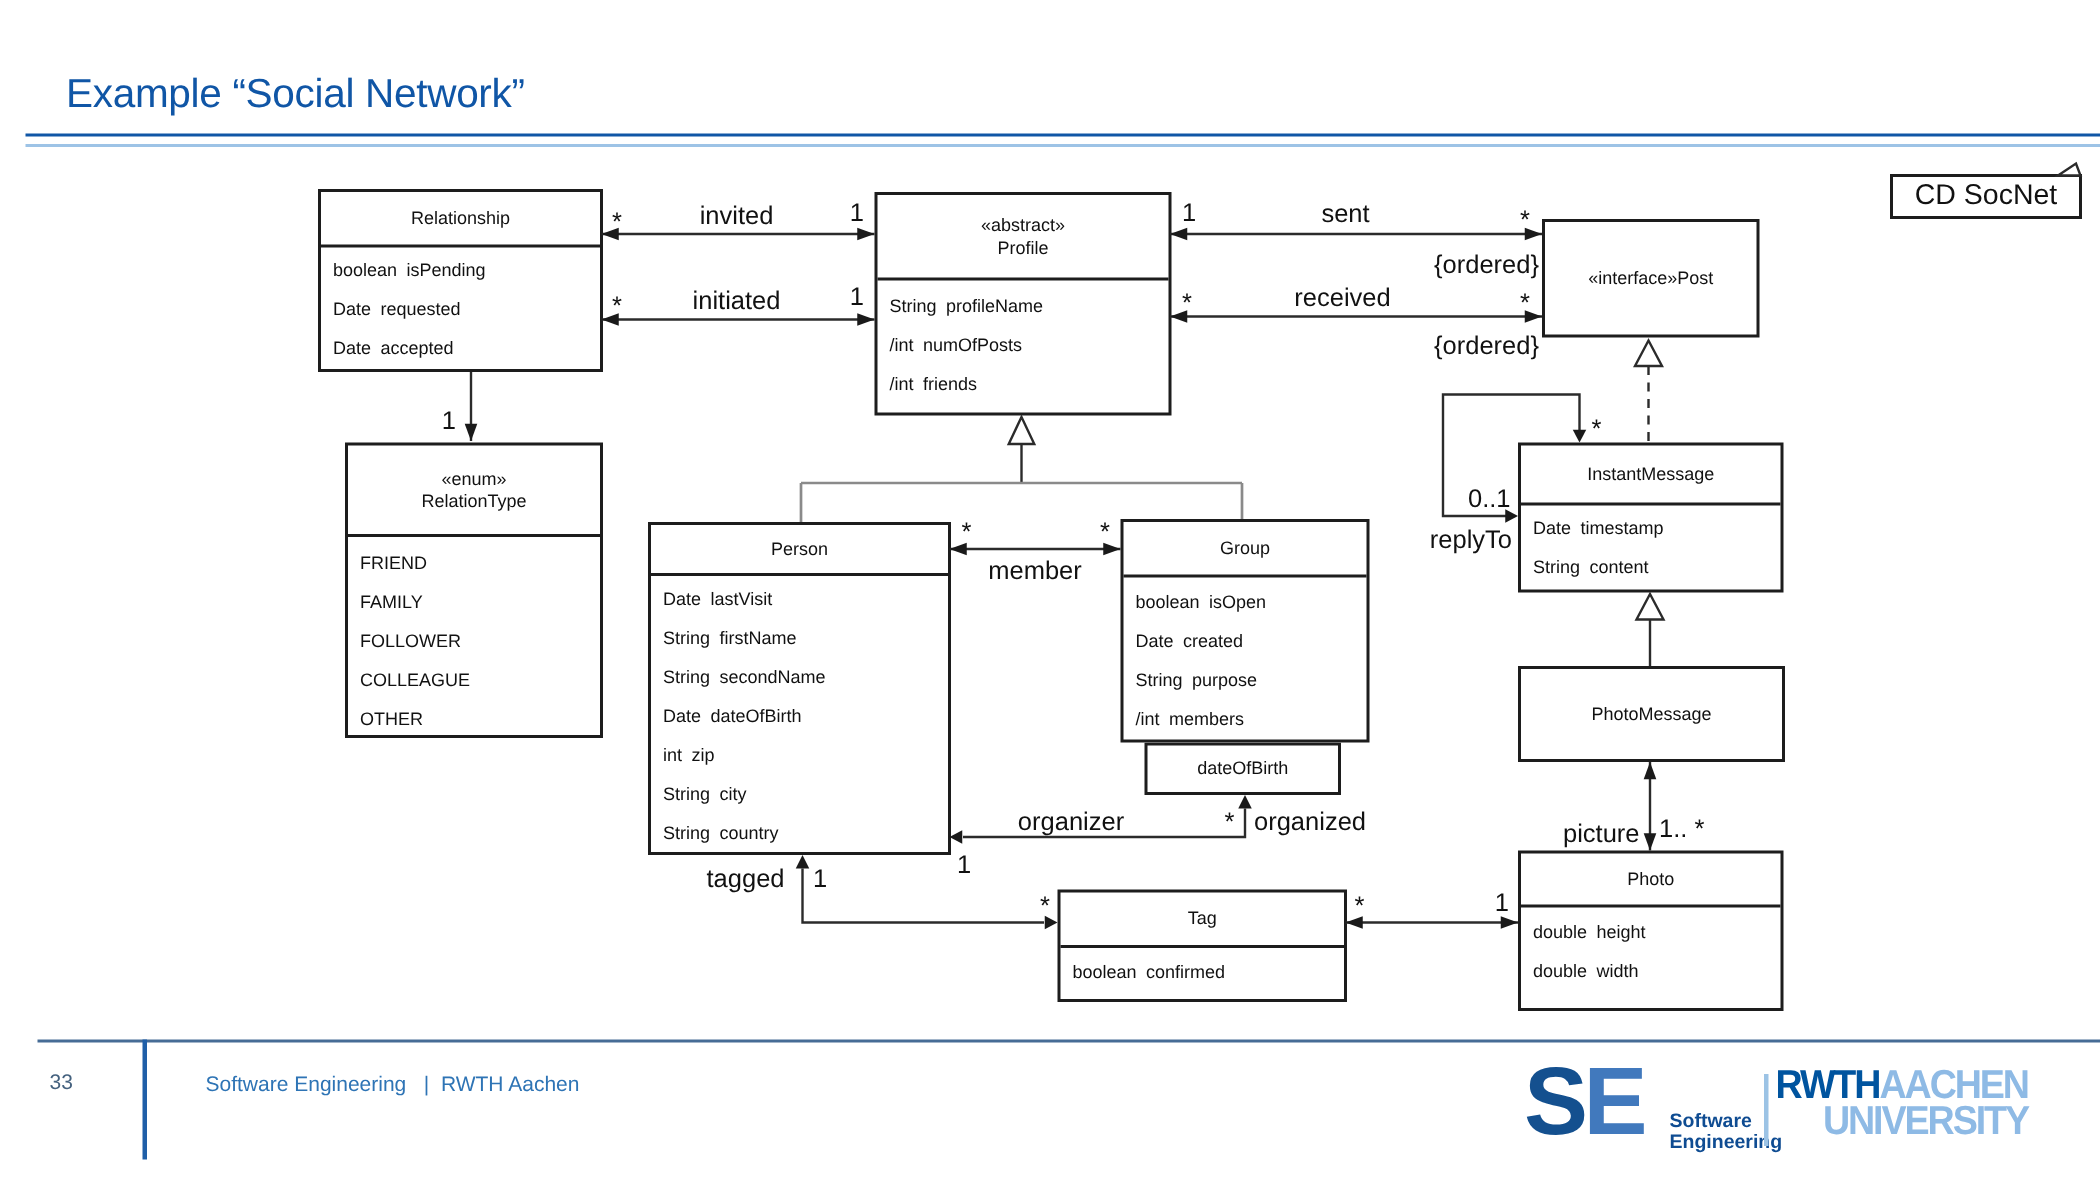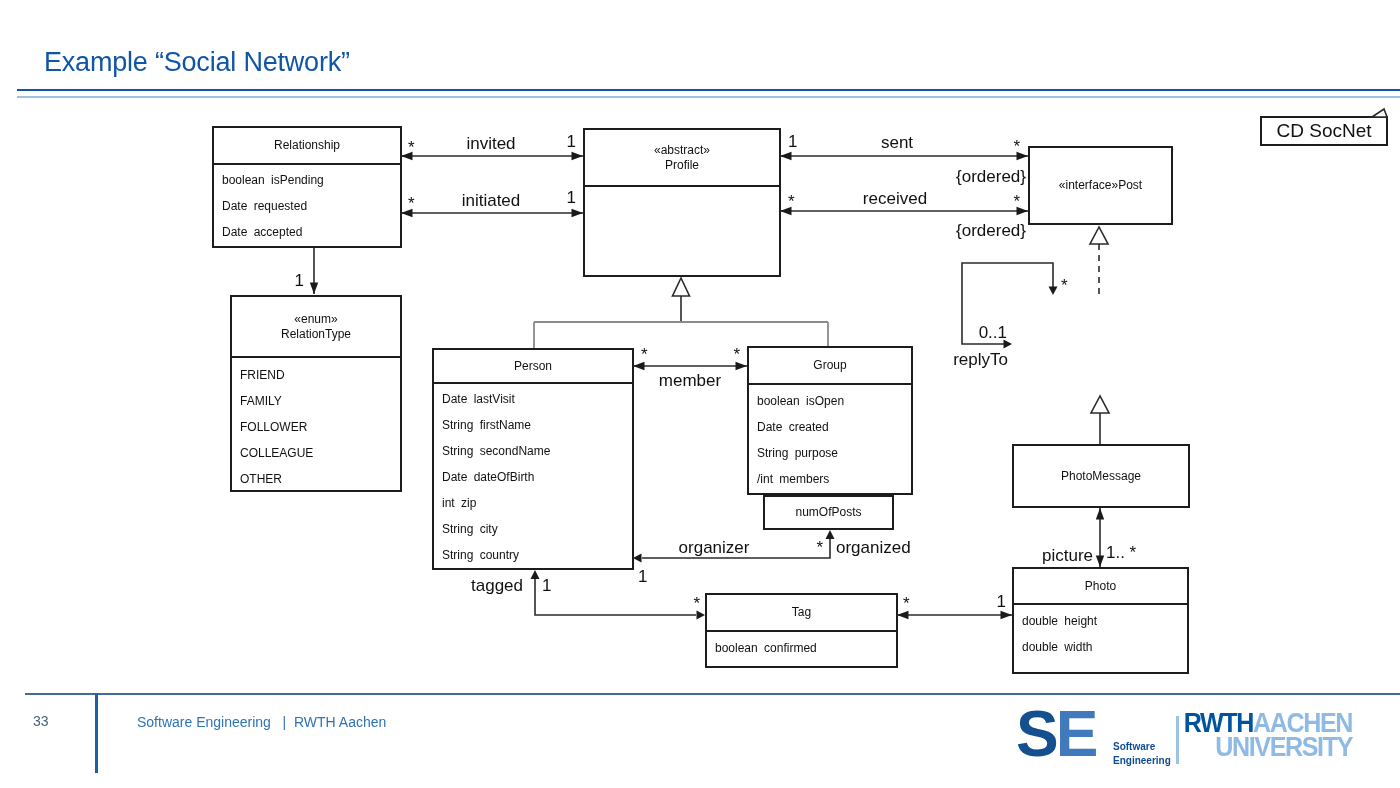--- a/index.html
+++ b/index.html
@@ -34,21 +34,21 @@
   
   .f-line{position:absolute;left:25px;top:693px;width:1375px;height:2px;background:#466c96;}
   .f-vline{position:absolute;left:95px;top:693px;width:3px;height:80px;background:#1F5FA8;}
   .f-page{position:absolute;left:33px;top:713px;font-size:14px;color:#44617e;}
   .f-text{position:absolute;left:137px;top:714px;font-size:14px;color:#2E74B5;white-space:pre;}
 
   
   .se-logo{position:absolute;left:1016px;top:704px;font-weight:bold;font-size:64px;line-height:60px;letter-spacing:-3px;}
   .se-s{color:#14508f;}
   .se-e{color:#4179bd;}
-  .se-cap{position:absolute;left:1113px;top:740px;font-size:10px;font-weight:bold;color:#0f4c92;line-height:13.5px;}
+  .se-cap{position:absolute;left:1113px;top:740px;font-size:13px;font-weight:bold;color:#0f4c92;line-height:13.5px;}
   .logo-sep{position:absolute;left:1176px;top:716px;width:3px;height:48px;background:#9CC3E5;}
   .rwth{position:absolute;left:1160px;top:711px;width:192px;text-align:right;font-weight:bold;
         font-size:27px;line-height:24px;letter-spacing:-1.5px;transform:scaleX(0.93);transform-origin:right top;white-space:nowrap;}
   .rwth-dark{color:#00549F;}
   .rwth-light{color:#8EBAE5;}
 </style>
 </head>
 <body>
 
 <div class="slide">
@@ -67,20 +67,25 @@
       <div>boolean isPending</div>
       <div>Date requested</div>
       <div>Date accepted</div>
     </div>
   </div>
 
   <div class="cls" style="left:583px;top:128px;width:198px;height:149px">
     <div class="t" style="height:57px">
       <div>«abstract»</div>
       <div>Profile</div>
+    </div>
+    <div class="a" style="padding-top:4px">
+      <div>String profileName</div>
+      <div>/int numOfPosts</div>
+      <div>/int friends</div>
     </div>
   </div>
 
   <div class="cls single" style="left:1028px;top:146px;width:145px;height:79px">
     <div>«interface»</div>
     <div>Post</div>
   </div>
 
   <div class="cls" style="left:230px;top:295px;width:172px;height:197px">
     <div class="t" style="height:61px">
@@ -113,23 +118,30 @@
     <div class="t" style="height:37px">Group</div>
     <div class="a" style="padding-top:3px">
       <div>boolean isOpen</div>
       <div>Date created</div>
       <div>String purpose</div>
       <div>/int members</div>
     </div>
   </div>
 
   <div class="cls single" style="left:763px;top:495px;width:131px;height:35px">
-    <div>numOfPosts</div>
-  </div>
-
+    <div>dateOfBirth</div>
+  </div>
+
+  <div class="cls" style="left:1012px;top:295px;width:177px;height:100px">
+    <div class="t" style="height:40px">InstantMessage</div>
+    <div class="a">
+      <div>Date timestamp</div>
+      <div>String content</div>
+    </div>
+  </div>
 
   <div class="cls single" style="left:1012px;top:444px;width:178px;height:64px">
     <div>PhotoMessage</div>
   </div>
 
   <div class="cls" style="left:1012px;top:567px;width:177px;height:107px">
     <div class="t" style="height:36px">Photo</div>
     <div class="a" style="padding-top:3px">
       <div>double height</div>
       <div>double width</div>

